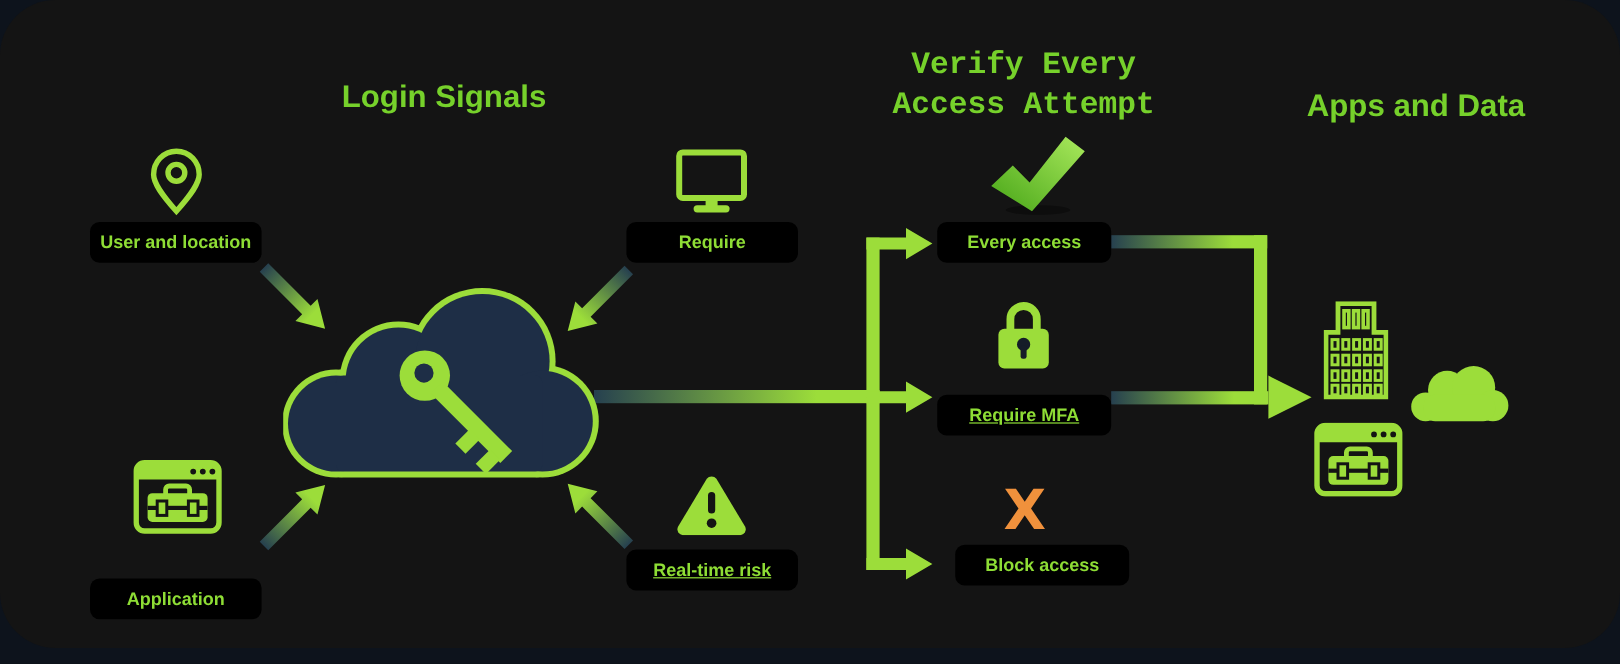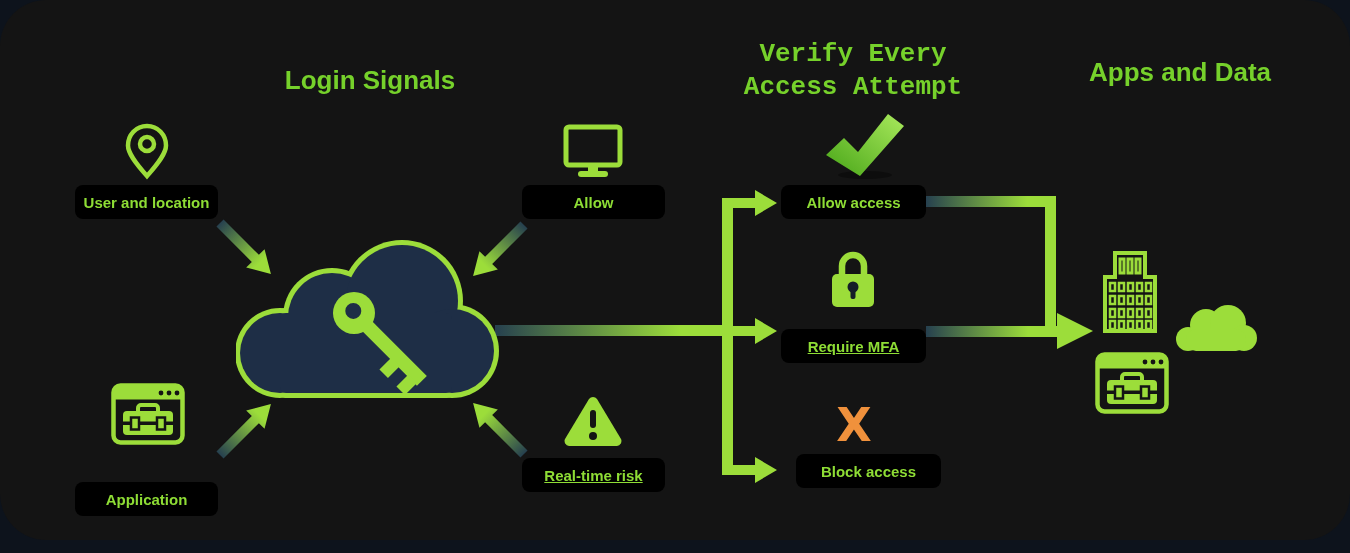--- a/index.html
+++ b/index.html
@@ -43,21 +43,21 @@
   <use href="#arrow55" transform="translate(722,470)" fill="#9cdd3a"></use>
 
   <rect x="926" y="196" width="130" height="11" fill="url(#gLR)"></rect>
   <rect x="1045" y="196" width="11" height="141" fill="#9cdd3a"></rect>
   <rect x="926" y="326" width="131" height="11" fill="url(#gLR)"></rect>
   <polygon points="1057,313 1093,331 1057,349" fill="#9cdd3a"></polygon>
 </svg>
 
 <div class="title" style="left:240px;top:64px;width:260px;">Login Signals</div>
 <div class="title" style="left:713px;top:38px;width:280px;font-family:Liberation Mono, monospace;">Verify Every Access Attempt</div>
-<div class="title" style="left:1050px;top:56px;width:260px;">Apps and Data</div>
+<div class="title" style="left:1050px;top:72px;width:260px;">Apps and Data</div>
 
 <div class="icon" style="left:123px;top:123px;">
   <svg width="48" height="58" viewBox="0 0 48 58">
     <path d="M24,3 C13,3 5,12 5,22.5 C5,30 12,39.5 24,53 C36,39.5 43,30 43,22.5 C43,12 35,3 24,3 Z" fill="none" stroke="#9cdd3a" stroke-width="4.5"></path>
     <circle cx="24" cy="21" r="7" fill="none" stroke="#9cdd3a" stroke-width="4.5"></circle>
   </svg>
 </div>
 
 <div class="icon" style="left:563px;top:124px;">
   <svg width="60" height="54" viewBox="0 0 60 54">
@@ -194,18 +194,18 @@
       <circle cx="66" cy="10" r="2.4" fill="#141414"></circle>
     <rect x="27" y="22" width="20" height="11" rx="3" fill="none" stroke="#9cdd3a" stroke-width="4"></rect>
     <rect x="12" y="28" width="50" height="24" rx="4" fill="#9cdd3a"></rect>
     <rect x="12" y="38.5" width="50" height="3.5" fill="#141414"></rect>
     <rect x="20" y="34.5" width="8" height="12" fill="#9cdd3a" stroke="#141414" stroke-width="2.5"></rect>
     <rect x="46" y="34.5" width="8" height="12" fill="#9cdd3a" stroke="#141414" stroke-width="2.5"></rect>
   </svg>
 </div>
 
 <div class="pill pill-sm" style="left:75px;top:185px;">User and location</div>
-<div class="pill pill-sm" style="left:522px;top:185px;">Allow</div>
+<div class="pill pill-sm" style="left:522px;top:185px;">Require</div>
 <div class="pill pill-sm" style="left:75px;top:482px;">Application</div>
 <div class="pill pill-sm" style="left:522px;top:458px;text-decoration:underline;">Real-time risk</div>
-<div class="pill pill-md" style="left:781px;top:185px;">Allow access</div>
+<div class="pill pill-md" style="left:781px;top:185px;">Every access</div>
 <div class="pill pill-md" style="left:781px;top:329px;text-decoration:underline;">Require MFA</div>
 <div class="pill pill-md" style="left:796px;top:454px;">Block access</div>
 
 </body></html>

